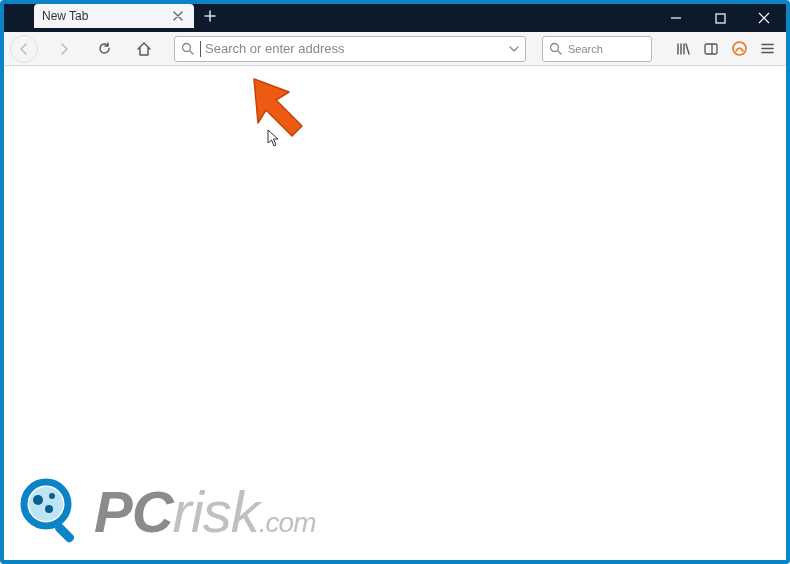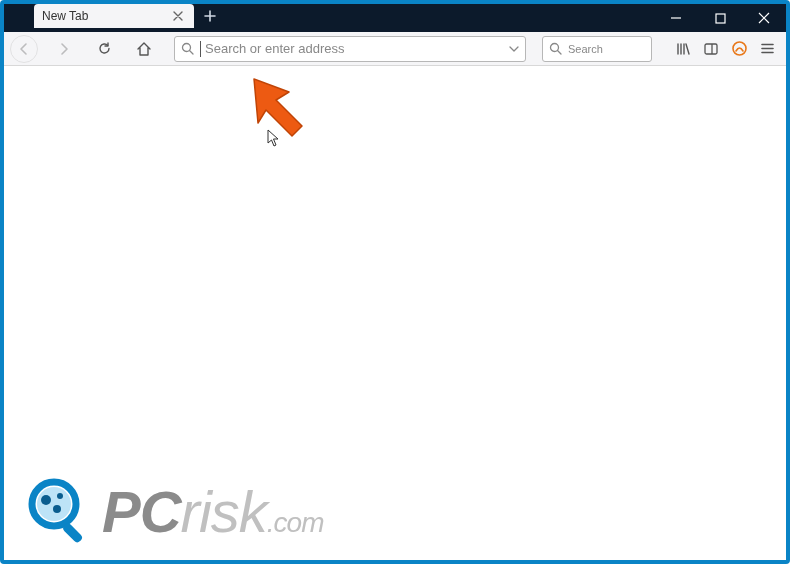--- a/index.html
+++ b/index.html
@@ -160,21 +160,21 @@
   top: 8px;
   pointer-events: none;
 }
 .cursor {
   position: absolute;
   left: 263px;
   top: 63px;
 }
 .watermark {
   position: absolute;
-  left: 20px;
+  left: 12px;
   bottom: 14px;
   display: flex;
   align-items: center;
   gap: 8px;
 }
 .watermark-text {
   font-family: Arial, sans-serif;
   font-size: 58px;
   font-style: italic;
   font-weight: 700;

